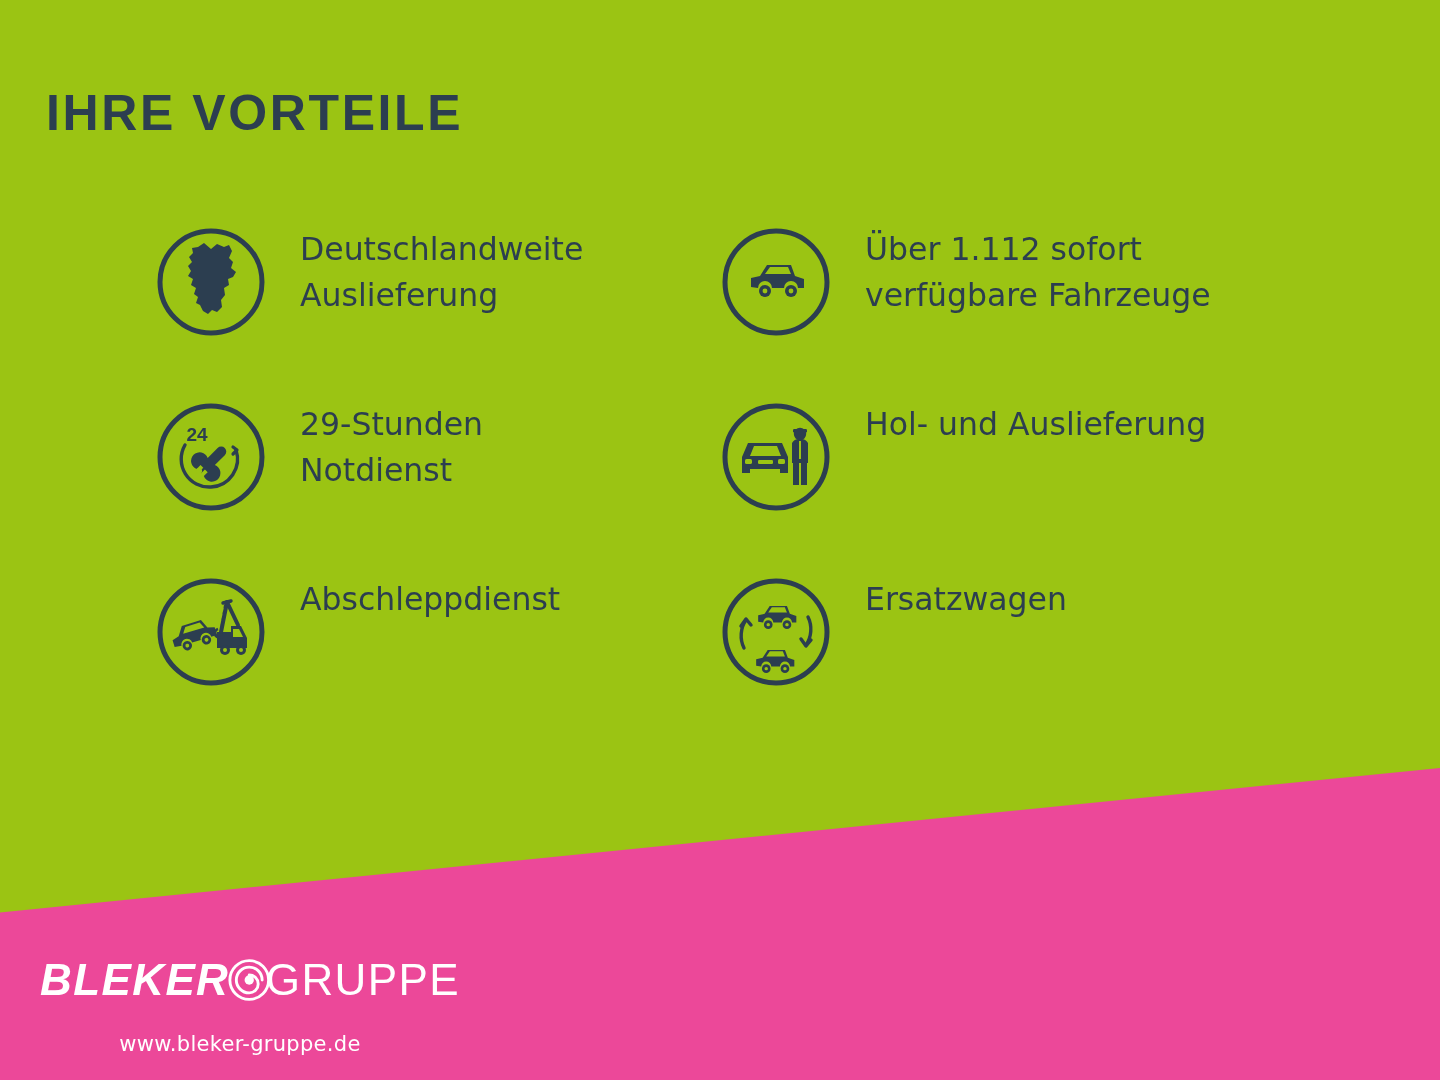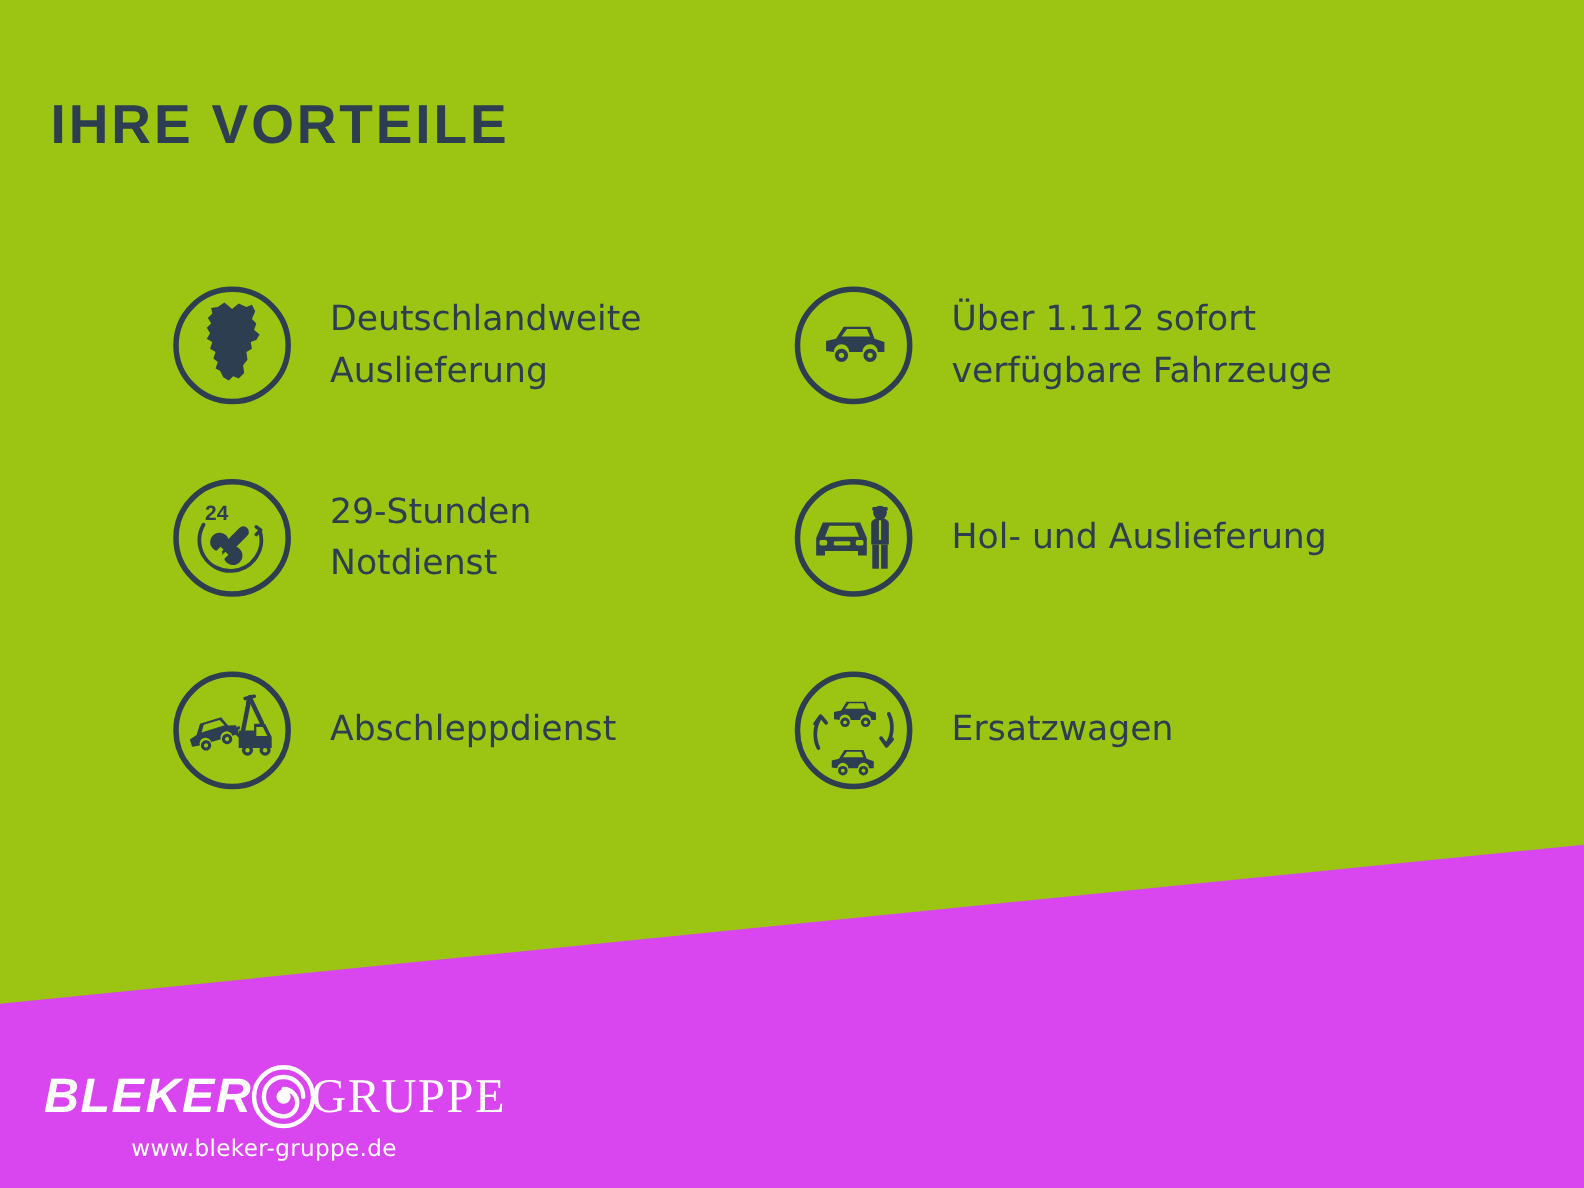--- a/index.html
+++ b/index.html
@@ -5,21 +5,21 @@
 <style>
   * { margin:0; padding:0; box-sizing:border-box; }
   html, body {
     width:1440px; height:1080px;
     overflow:hidden;
     font-family:"DejaVu Sans", sans-serif;
   }
   #slide {
     position:relative;
     width:1440px; height:1080px;
-    background:#d946ef;
+    background:#ec4899;
     overflow:hidden;
   }
   
   #green-panel {
     position:absolute;
     left:0; top:0;
     width:1440px; height:1080px;
     background:#9bc413;
     clip-path: polygon(0 0, 100% 0, 100% 71.1%, 0 84.5%);
     -webkit-clip-path: polygon(0 0, 100% 0, 100% 71.1%, 0 84.5%);
@@ -39,21 +39,21 @@
   #benefits {
     position:absolute;
     left:155px; top:226px;
     width:1180px;
     display:grid;
     grid-template-columns:565px 615px;
     grid-auto-rows:175px;
   }
   .benefit {
     display:flex;
-    align-items:center;
+    align-items:flex-start;
   }
   .benefit-icon {
     flex:0 0 auto;
     width:112px; height:112px;
     display:block;
   }
   .benefit-label {
     margin-left:33px;
     font-family:"DejaVu Sans", sans-serif;
     font-size:31.5px;
@@ -82,29 +82,29 @@
     color:#ffffff;
     line-height:1;
     font-style:italic;
   }
   #logo-mark {
     width:62px; height:62px;
     margin-left:-2px; margin-right:-6px;
     display:block;
   }
   #logo-gruppe {
-    font-family:Liberation Serif, serif;
+    font-family:Liberation Sans, sans-serif;
     font-weight:normal;
     font-size:44px;
     letter-spacing:1.4px;
     color:#ffffff;
     line-height:1;
   }
   #logo-url {
-    margin-top:5px;
+    margin-top:22px;
     text-align:center;
     width:400px;
     font-family:"DejaVu Sans", sans-serif;
     font-size:21px;
     color:#ffffff;
     letter-spacing:0.3px;
   }
 </style>
 </head>
 <body>

